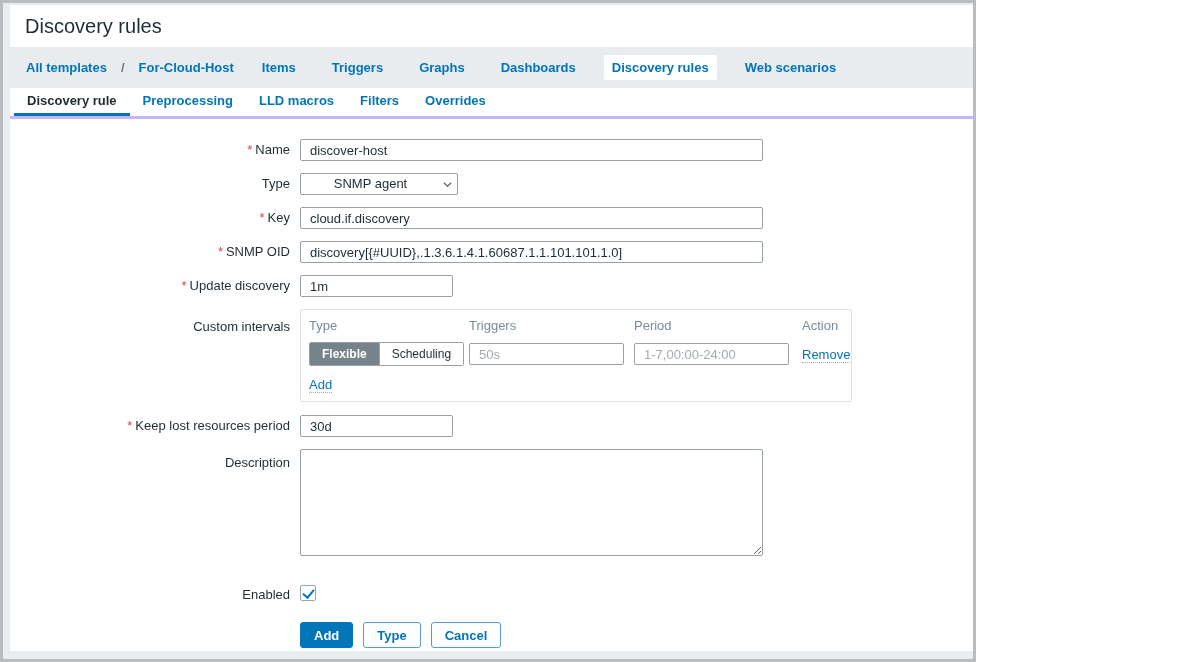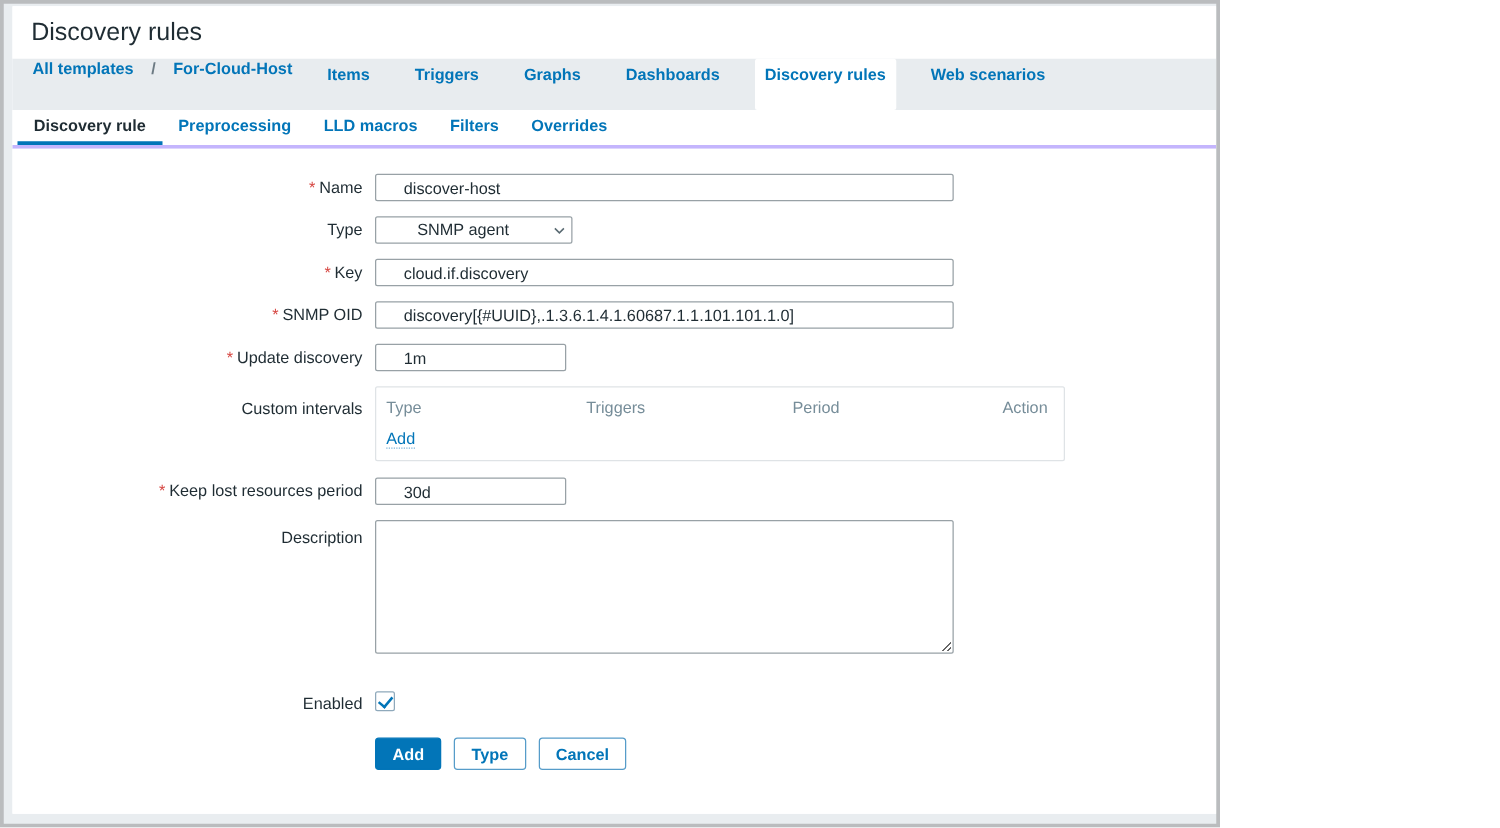--- a/index.html
+++ b/index.html
@@ -9,36 +9,36 @@
     position:relative; overflow:hidden;
   }
   .inner {
     margin:2px 0 0 7px; height:646px; background:#fff;
     display:flex; flex-direction:column;
   }
   
   .title-band { height:42px; background:#fff; display:flex; align-items:center; padding:0 15px; flex:0 0 auto; }
   .page-title { font-size:20px; color:#1f2c33; }
   
-  .nav-band { height:41px; background:#e8ecef; display:flex; padding:0 16px; gap:20px; flex:0 0 auto; font-size:13px; font-weight:bold; }
+  .nav-band { height:41px; background:#e8ecef; display:flex; align-items:center; padding:0 16px; gap:20px; flex:0 0 auto; font-size:13px; font-weight:bold; }
   .nav-link { color:#0275b8; text-decoration:none; cursor:pointer; }
   .nav-sep { color:#6c7a83; font-weight:bold; margin:0 -6px; }
   .nav-item { color:#0275b8; cursor:pointer; padding:5px 8px; border-radius:2px; }
   .nav-item.selected { background:#fff; }
   
   .tab-band { height:31px; background:#fff; border-bottom:3px solid #c4b5fd; display:flex; align-items:stretch; padding:0 4px; flex:0 0 auto; font-size:13px; font-weight:bold; }
   .tab { display:flex; align-items:center; padding:0 13px; color:#0275b8; cursor:pointer; border-bottom:3px solid transparent; }
   .tab.selected { color:#1f2c33; border-bottom:3px solid #0275b8; }
   
   .content { flex:1 1 auto; background:#fff; padding-top:20px; overflow:hidden; }
   .form-row { display:flex; margin-bottom:12px; }
   .form-label { width:290px; flex:0 0 290px; text-align:right; padding-right:10px; font-size:13px; color:#1f2c33; line-height:22px; }
   .req { color:#d64540; margin-right:3px; }
   .ctrl input[type=text], .txt-input {
-    height:22px; border:1px solid #98a1a6; border-radius:2px; padding:2px 22px;
+    height:22px; border:1px solid #98a1a6; border-radius:2px; padding:2px 9px;
     font-size:13px; color:#1f2c33; font-family:"Liberation Sans","DejaVu Sans",sans-serif; background:#fff;
   }
   .txt-input::placeholder { color:#a3abaf; opacity:1; }
   .w-std { width:463px; }
   .w-short { width:153px; }
   .select-wrap { position:relative; display:inline-block; }
   .select-box {
     width:158px; height:22px; border:1px solid #98a1a6; border-radius:2px; background:#fff;
     font-size:13px; color:#1f2c33; line-height:20px; padding:0 22px 0 5px; cursor:pointer;text-align:center;
   }
@@ -135,20 +135,31 @@
 
       <div class="form-row">
         <div class="form-label" style="padding-top:7px;">Custom intervals</div>
         <div class="intervals-box">
           <div class="intervals-header">
             <div class="col-type">Type</div>
             <div class="col-interval">Triggers</div>
             <div class="col-period">Period</div>
             <div class="col-action">Action</div>
           </div>
+          <div class="intervals-row">
+            <div class="col-type">
+              <div class="seg-control">
+                <div class="seg selected">Flexible</div>
+                <div class="seg">Scheduling</div>
+              </div>
+            </div>
+            <div class="col-interval"><input type="text" class="txt-input w-cell" placeholder="50s" style=""></div>
+            <div class="col-period"><input type="text" class="txt-input w-cell" placeholder="1-7,00:00-24:00" style=""></div>
+            <div class="col-action"><span class="action-link">Remove</span></div>
+          </div>
           <div><span class="action-link">Add</span></div>
         </div>
       </div>
 
       <div class="form-row" style="margin-top:13px;">
         <div class="form-label"><span class="req">*</span><span>Keep lost resources period</span></div>
         <div class="ctrl"><input type="text" class="w-short" value="30d" style=""></div>
       </div>
 
       <div class="form-row">

